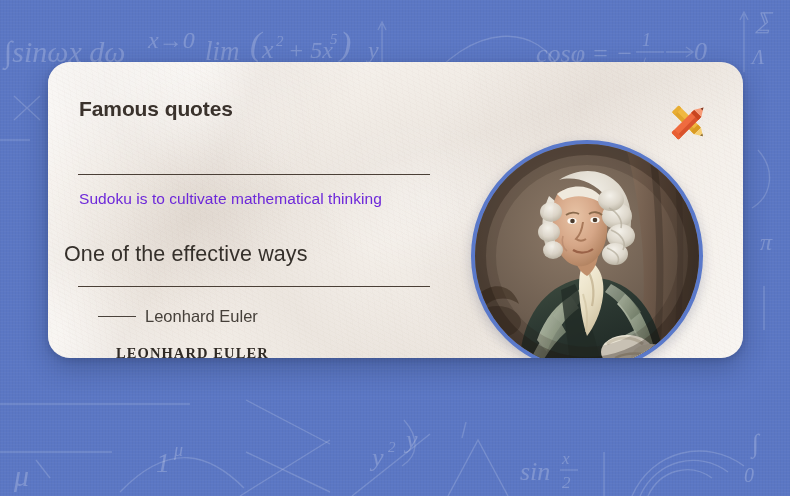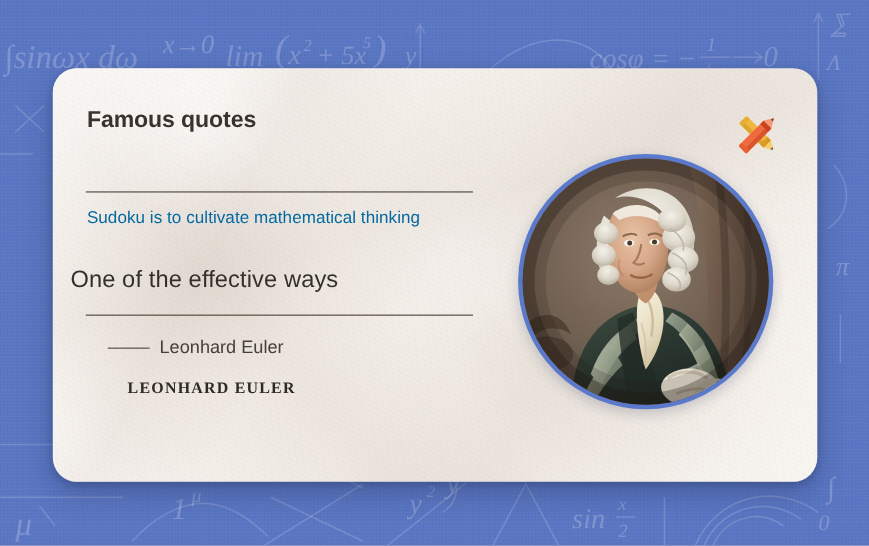--- a/index.html
+++ b/index.html
@@ -45,21 +45,21 @@
       repeating-linear-gradient(0deg, rgba(255,255,255,0.022) 0 1px, transparent 1px 3px),
       repeating-linear-gradient(90deg, rgba(0,0,0,0.022) 0 1px, transparent 1px 3px);
   }
 
   
   #card {
     position: absolute;
     left: 48px;
     top: 62px;
     width: 695px;
-    height: 376px;
+    height: 296px;
     border-radius: 22px;
     background: #f3eee8;
     box-shadow: 0 10px 26px rgba(24,35,70,0.30), 0 2px 6px rgba(24,35,70,0.18);
     overflow: hidden;
   }
   
   .paper-tex {
     position: absolute;
     inset: 0;
     pointer-events: none;
@@ -113,21 +113,21 @@
     background: #4a3f36;
   }
   .rule.r1 { top: 112px; }
   .rule.r2 { top: 224px; }
 
   .quote-line-1 {
     position: absolute;
     left: 31px;
     top: 128px;
     font-size: 15.5px;
-    color: #0369a1;
+    color: #6d28d9;
     letter-spacing: 0.05px;
   }
 
   .quote-line-2 {
     position: absolute;
     left: 16px;
     top: 180px;
     font-size: 21.5px;
     color: #35302b;
     letter-spacing: 0.1px;

